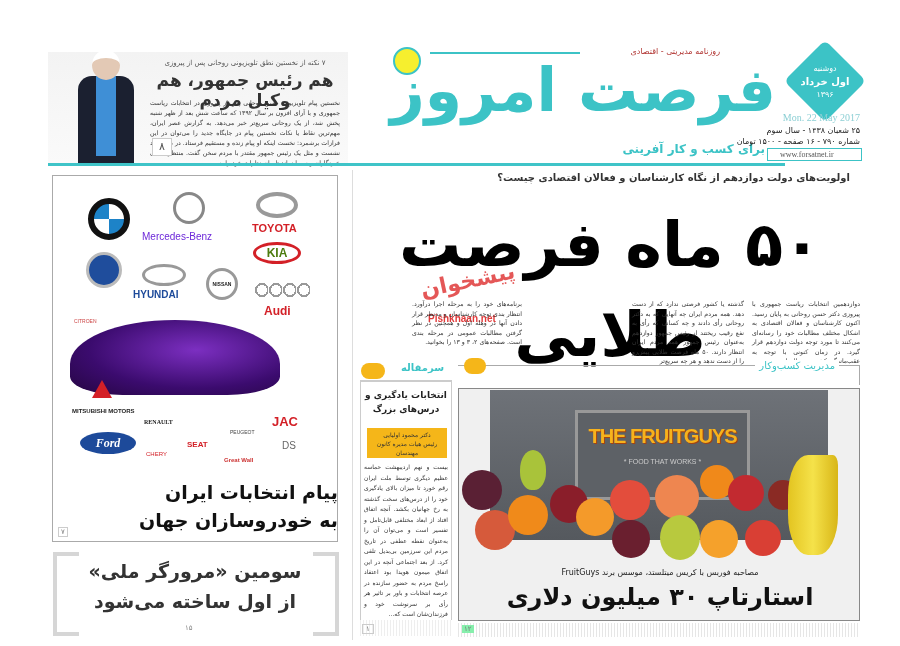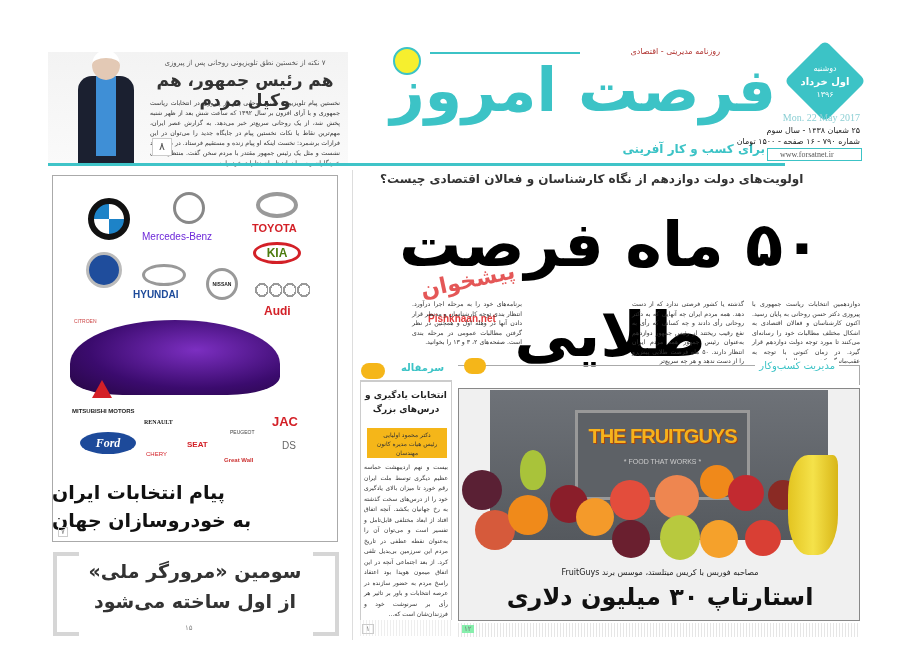--- a/index.html
+++ b/index.html
@@ -22,32 +22,32 @@
 .rbox{position:absolute;left:48px;top:52px;width:300px;height:112px;background:linear-gradient(#f3f3f3,#fafafa)}
 .rouhani-pic{position:absolute;left:72px;top:48px;width:68px;height:116px}
 .r-head{position:absolute;left:20px;top:2px;width:28px;height:30px;border-radius:50%;background:#e3c9b5;border-top:8px solid #fff}
 .r-body{position:absolute;left:6px;top:28px;width:56px;height:88px;background:#1b2030;border-radius:14px 14px 0 0}
 .r-shirt{position:absolute;left:24px;top:28px;width:20px;height:80px;background:#3f8fd6}
 .r-sub{position:absolute;left:150px;top:59px;width:190px;font-size:7px;color:#555;text-align:center;direction:rtl}
 .r-title{position:absolute;left:150px;top:70px;width:190px;font-size:17px;font-weight:bold;color:#333;text-align:center;direction:rtl}
 .r-text{position:absolute;left:150px;top:98px;width:190px;font-size:6.2px;line-height:10px;color:#333;text-align:justify;direction:rtl}
 .r-page{position:absolute;left:152px;top:138px;width:20px;height:18px;border:1px solid #ccc;font-size:11px;text-align:center;line-height:16px;color:#555;background:#fff}
 
-.kicker{position:absolute;left:380px;top:172px;width:470px;font-size:12px;font-weight:bold;color:#333;text-align:left;direction:rtl}
+.kicker{position:absolute;left:380px;top:172px;width:470px;font-size:10px;font-weight:bold;color:#333;text-align:right;direction:rtl}
 .headline{position:absolute;left:360px;top:200px;width:500px;font-size:62px;font-weight:bold;color:#000;text-align:center;direction:rtl;line-height:90px;letter-spacing:-1px}
 .lead-col{position:absolute;top:299px;font-size:6.2px;line-height:9.5px;color:#333;text-align:justify;direction:rtl}
 .watermark{position:absolute;left:420px;top:268px;font-size:22px;color:#e03a3a;font-weight:bold;opacity:.85;transform:rotate(-12deg);direction:rtl}
 .watermark2{position:absolute;left:428px;top:313px;font-size:10px;color:#e03a3a;font-weight:bold;font-family:"Liberation Sans",sans-serif}
 .vline{position:absolute;left:352px;top:170px;width:1px;height:470px;background:#ddd}
 
 .ad{position:absolute;left:52px;top:175px;width:286px;height:367px;border:1px solid #aaa;background:#fff}
 .logo-txt{position:absolute;font-family:"Liberation Sans",sans-serif;font-weight:bold;font-size:10px}
 .circle-logo{position:absolute;border-radius:50%}
 .car{position:absolute;left:70px;top:320px;width:210px;height:75px;background:radial-gradient(ellipse at 60% 40%,#7c2fc1,#3b0b6e 60%,#24063f);border-radius:60% 60% 30% 30%/70% 70% 30% 30%}
-.ad-title{position:absolute;left:52px;top:478px;width:286px;font-size:19px;font-weight:bold;color:#111;text-align:left;direction:rtl;line-height:28px}
+.ad-title{position:absolute;left:52px;top:478px;width:286px;font-size:19px;font-weight:bold;color:#111;text-align:right;direction:rtl;line-height:28px}
 .ad-page{position:absolute;left:58px;top:527px;font-size:7px;color:#777;border:1px solid #ccc;padding:0 2px}
 
 .bracket{position:absolute;top:552px;width:26px;height:84px;border:4px solid #d6d6d6}
 .bl{left:53px;border-right:none}
 .br{left:313px;border-left:none}
 .b-title{position:absolute;left:70px;top:556px;width:250px;font-size:19px;font-weight:bold;color:#333;text-align:center;direction:rtl;line-height:30px}
 .b-page{position:absolute;left:185px;top:624px;font-size:7px;color:#888}
 
 .ed-head{position:absolute;left:357px;top:362px;width:95px;height:20px}
 .ed-label{position:absolute;right:8px;top:0;font-size:10px;color:#3cc3c6;font-weight:bold;direction:rtl}

